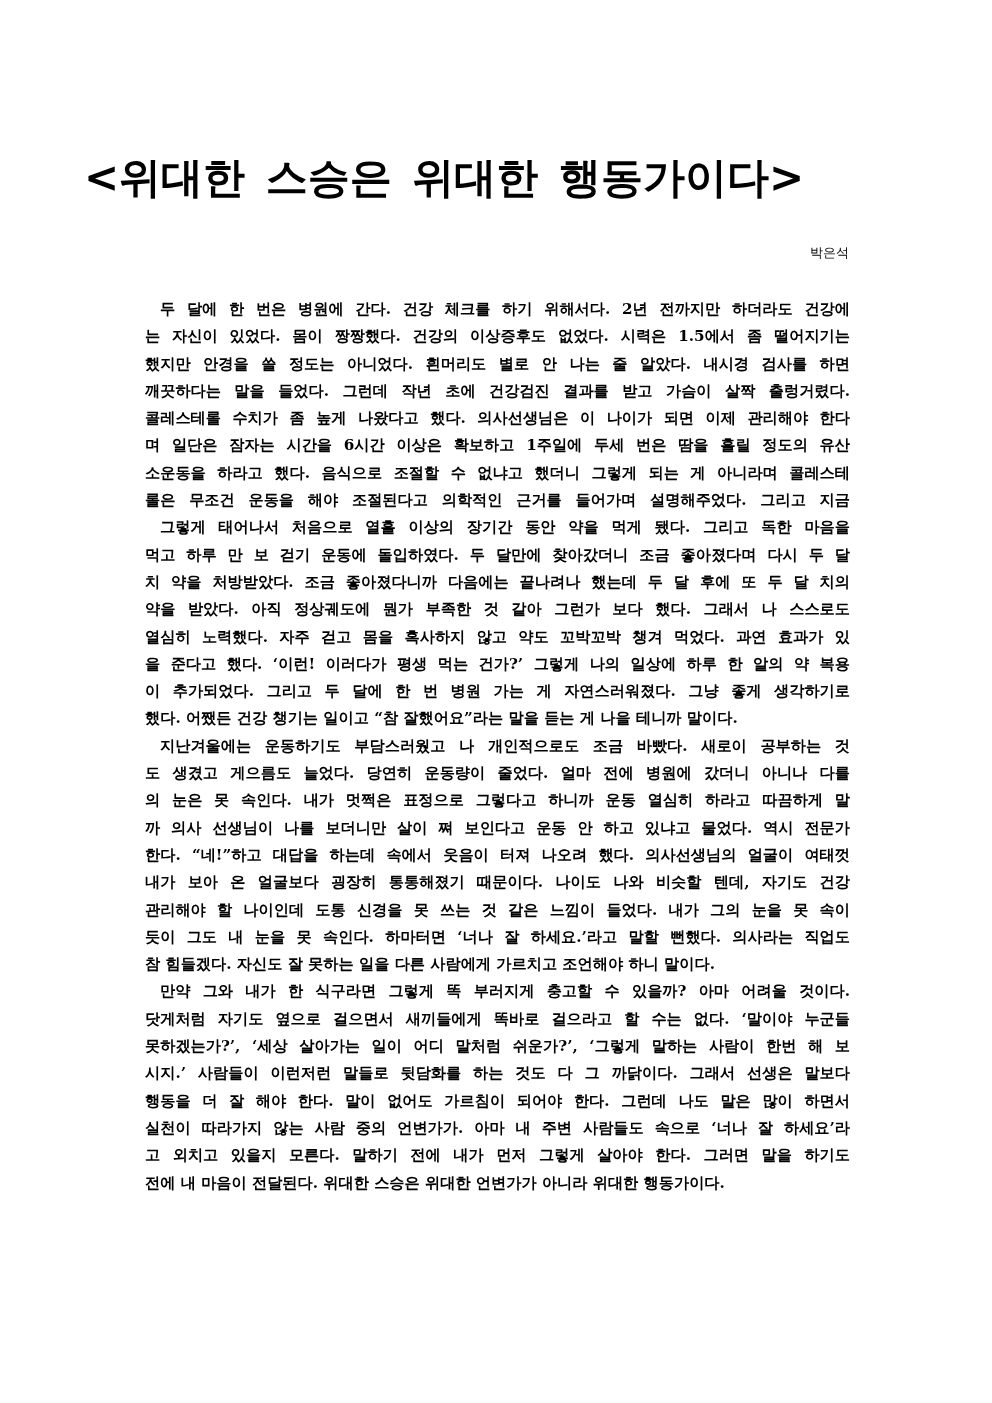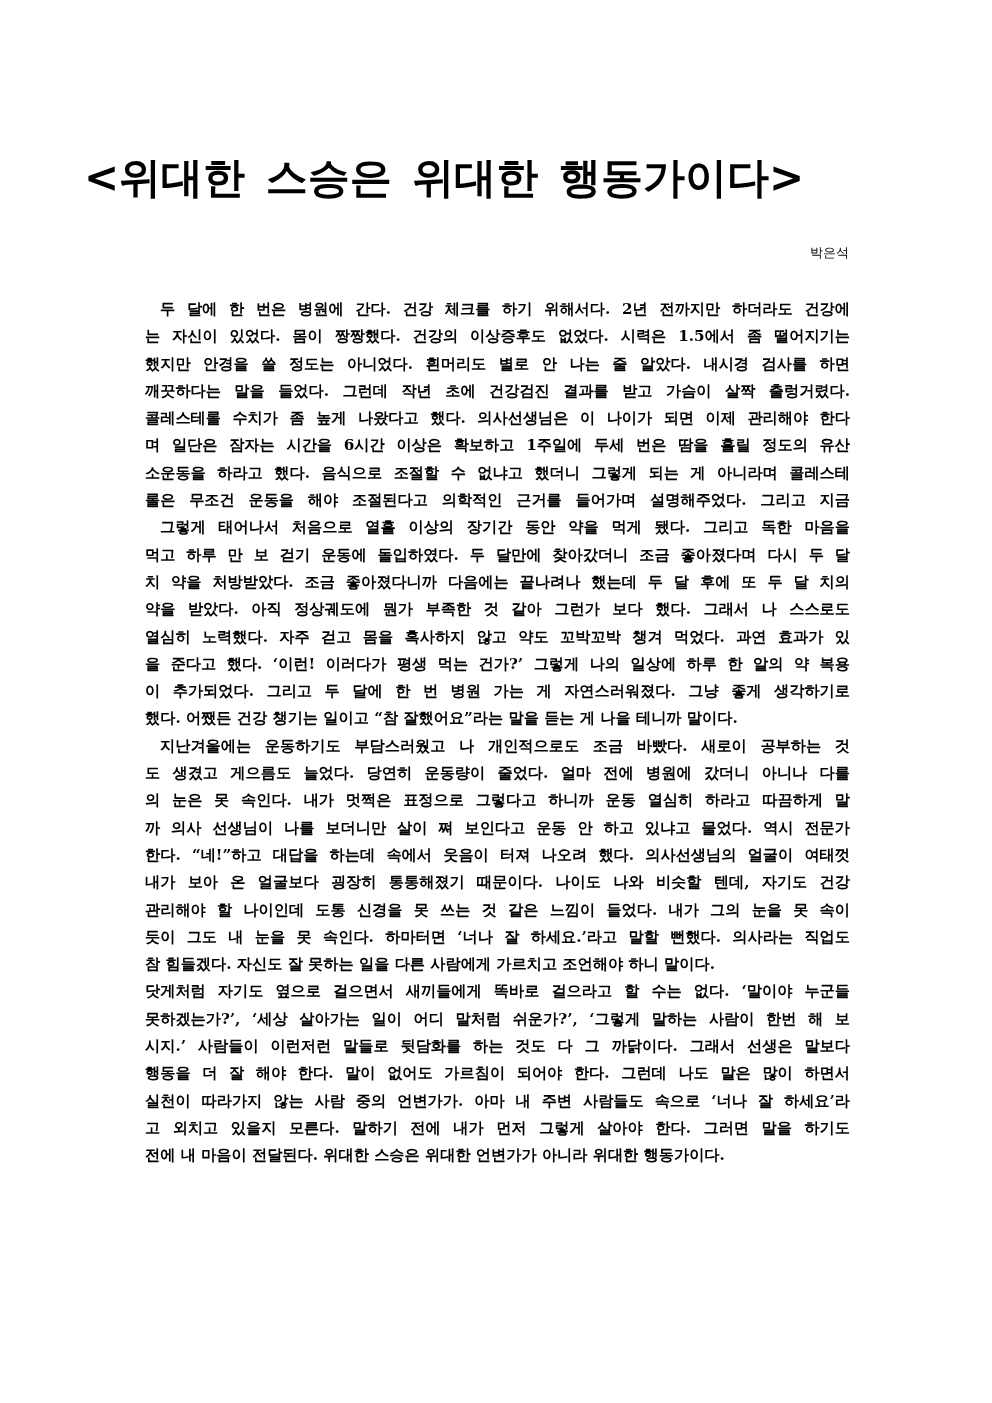--- a/index.html
+++ b/index.html
@@ -60,20 +60,21 @@
     <div class="line">의 눈은 못 속인다. 내가 멋쩍은 표정으로 그렇다고 하니까 운동 열심히 하라고 따끔하게 말</div>
     <div class="line">까 의사 선생님이 나를 보더니만 살이 쪄 보인다고 운동 안 하고 있냐고 물었다. 역시 전문가</div>
     <div class="line">한다. “네!”하고 대답을 하는데 속에서 웃음이 터져 나오려 했다. 의사선생님의 얼굴이 여태껏</div>
     <div class="line">내가 보아 온 얼굴보다 굉장히 통통해졌기 때문이다. 나이도 나와 비슷할 텐데, 자기도 건강</div>
     <div class="line">관리해야 할 나이인데 도통 신경을 못 쓰는 것 같은 느낌이 들었다. 내가 그의 눈을 못 속이</div>
     <div class="line">듯이 그도 내 눈을 못 속인다. 하마터면 ‘너나 잘 하세요.’라고 말할 뻔했다. 의사라는 직업도</div>
     <div class="line last">참 힘들겠다. 자신도 잘 못하는 일을 다른 사람에게 가르치고 조언해야 하니 말이다.</div>
   </div>
 
   <div>
+    <div class="line indent">만약 그와 내가 한 식구라면 그렇게 똑 부러지게 충고할 수 있을까? 아마 어려울 것이다.</div>
     <div class="line">닷게처럼 자기도 옆으로 걸으면서 새끼들에게 똑바로 걸으라고 할 수는 없다. ‘말이야 누군들</div>
     <div class="line">못하겠는가?’, ‘세상 살아가는 일이 어디 말처럼 쉬운가?’, ‘그렇게 말하는 사람이 한번 해 보</div>
     <div class="line">시지.’ 사람들이 이런저런 말들로 뒷담화를 하는 것도 다 그 까닭이다. 그래서 선생은 말보다</div>
     <div class="line">행동을 더 잘 해야 한다. 말이 없어도 가르침이 되어야 한다. 그런데 나도 말은 많이 하면서</div>
     <div class="line">실천이 따라가지 않는 사람 중의 언변가가. 아마 내 주변 사람들도 속으로 ‘너나 잘 하세요’라</div>
     <div class="line">고 외치고 있을지 모른다. 말하기 전에 내가 먼저 그렇게 살아야 한다. 그러면 말을 하기도</div>
     <div class="line last">전에 내 마음이 전달된다. 위대한 스승은 위대한 언변가가 아니라 위대한 행동가이다.</div>
   </div>
 </div>
 

